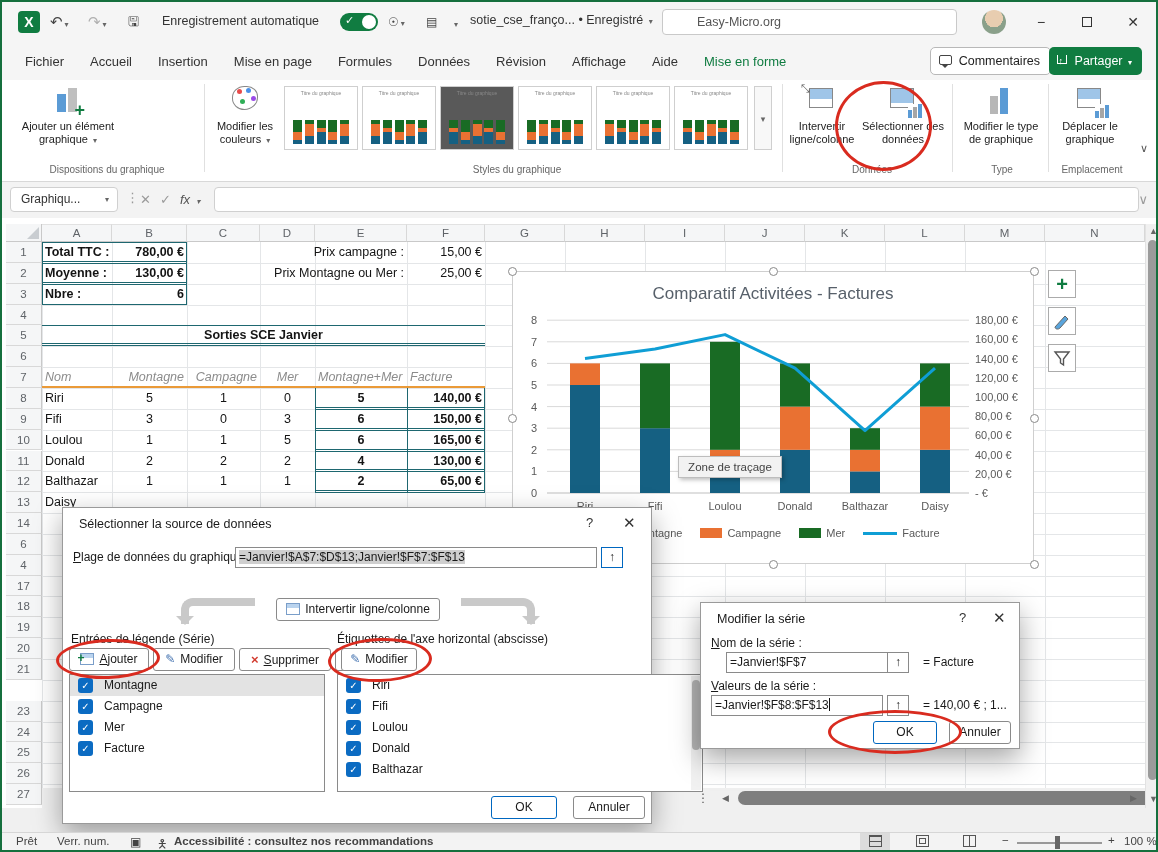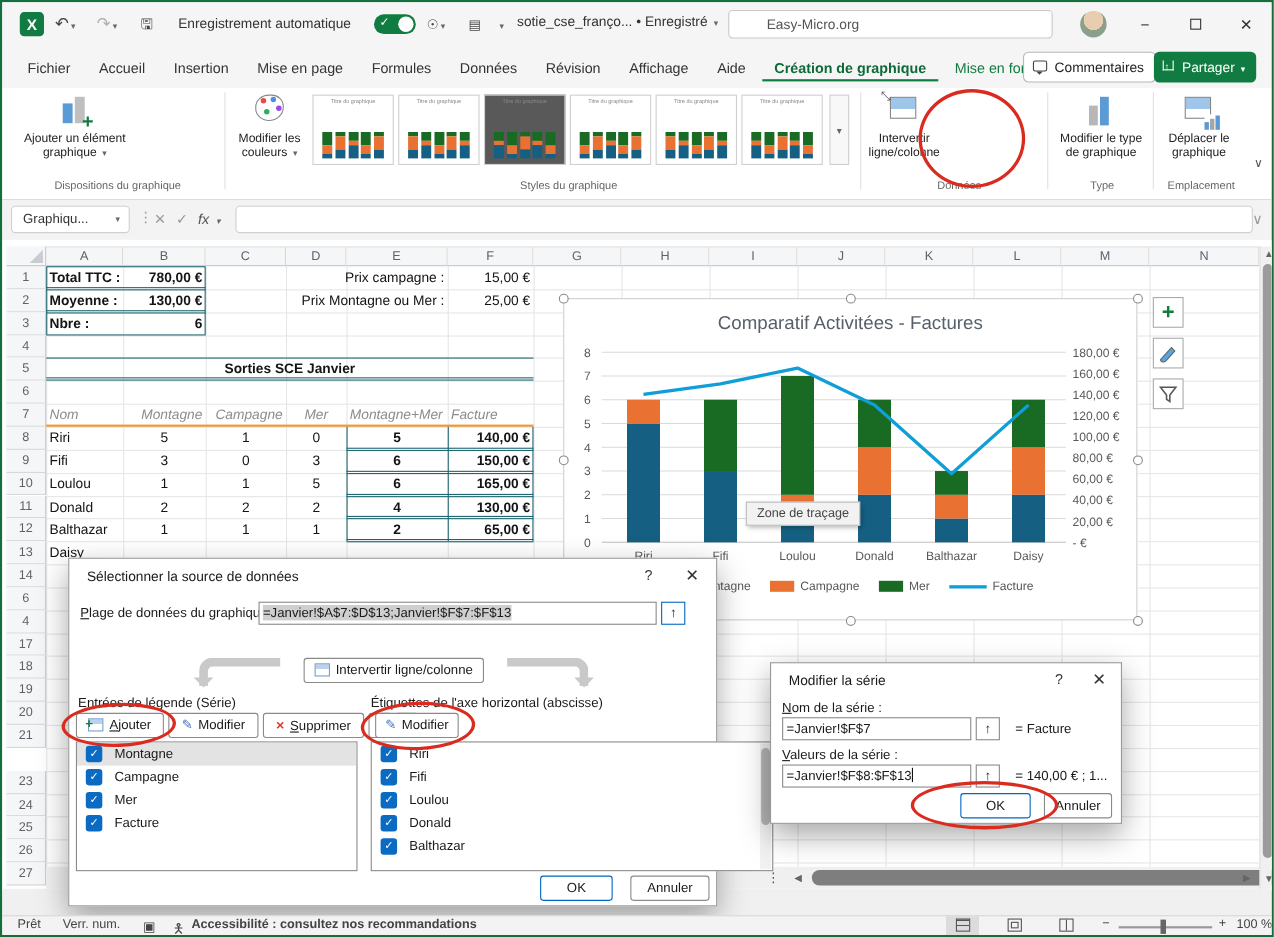--- a/index.html
+++ b/index.html
@@ -165,21 +165,20 @@
     <div id="tabs">
         <div class="tab">Fichier</div>
         <div class="tab">Accueil</div>
         <div class="tab">Insertion</div>
         <div class="tab">Mise en page</div>
         <div class="tab">Formules</div>
         <div class="tab">Données</div>
         <div class="tab">Révision</div>
         <div class="tab">Affichage</div>
         <div class="tab">Aide</div>
-        <div class="tab active ctx">Création de graphique</div>
         <div class="tab ctx">Mise en forme</div>
       </div>
     <div id="commentsbtn"><span class="bubble"></span><span>Commentaires</span></div>
     <div id="sharebtn"><span class="sharearrow"></span><span>Partager</span> <span class="caret" style="color:#fff">▾</span></div>
   </div>
 
   <div id="ribbon">
     <div class="rbtn" style="left:18px">
       <span class="ric">
           <span class="bars2"></span>
@@ -381,20 +380,30 @@
         </div>
       </div>
     <div id="gal-more">▾</div>
     <div class="vdiv" style="left:780px"></div>
     <div class="rbtn" style="left:784px;width:72px">
       <span class="ric">
           <span class="minitable"></span>
           <span style="position:absolute;left:-6px;top:-4px;color:#555;font-size:11px">⤡</span>
         </span>
       <span>Intervertir ligne/colonne</span></div>
+    <div class="rbtn" style="left:858px;width:86px">
+      <span class="ric">
+          <span class="minitable" style="background:linear-gradient(#9fc5e8 0 14px,#fff 14px 100%)"></span>
+          <span class="minibars">
+            <i class="bl" style="height:8px"></i>
+            <i style="height:11px"></i>
+            <i class="bl" style="height:14px"></i>
+          </span>
+        </span>
+      <span>Sélectionner des données</span></div>
     <div class="vdiv" style="left:950px"></div>
     <div class="rbtn" style="left:956px;width:86px">
       <span class="ric">
           <span style="position:absolute;left:4px;bottom:0;width:8px;height:18px;background:#b7b7b7"></span>
           <span style="position:absolute;left:14px;bottom:0;width:8px;height:26px;background:#5b9bd5"></span>
         </span>
       <span>Modifier le type de graphique</span></div>
     <div class="vdiv" style="left:1046px"></div>
     <div class="rbtn" style="left:1050px;width:76px">
       <span class="ric">
@@ -741,21 +750,21 @@
       </div>
     <div class="dbtn def" style="left:428px;top:288px;width:66px">OK</div>
     <div class="dbtn" style="left:510px;top:288px;width:72px">Annuler</div>
   </div>
 
   <div id="dlg2" class="dlg">
     <div class="dtitle">Modifier la série</div>
     <div class="dhelp" style="left:258px">?</div>
     <div class="dclose" style="left:292px">✕</div>
     <div style="position:absolute;left:10px;top:33px"><span class="ul1">Nom de la série :</span></div>
-    <div class="dinput" style="left:10px;top:49px;width:172px">=Janvier!$F$7</div>
+    <div class="dinput" style="left:25px;top:49px;width:172px">=Janvier!$F$7</div>
     <div class="rangebtn" style="left:186px;top:49px;border-color:#8a8a8a">↑</div>
     <div style="position:absolute;left:222px;top:52px">=  Facture</div>
     <div style="position:absolute;left:10px;top:76px"><span class="ul1">Valeurs de la série :</span></div>
     <div class="dinput" style="left:10px;top:92px;width:172px"><span>=Janvier!$F$8:$F$13</span><span class="caret-line"></span></div>
     <div class="rangebtn" style="left:186px;top:92px;border-color:#8a8a8a">↑</div>
     <div style="position:absolute;left:222px;top:95px">=  140,00 € ;  1...</div>
     <div class="dbtn def" style="left:172px;top:118px;width:64px">OK</div>
     <div class="dbtn" style="left:248px;top:118px;width:62px">Annuler</div>
   </div>
 

